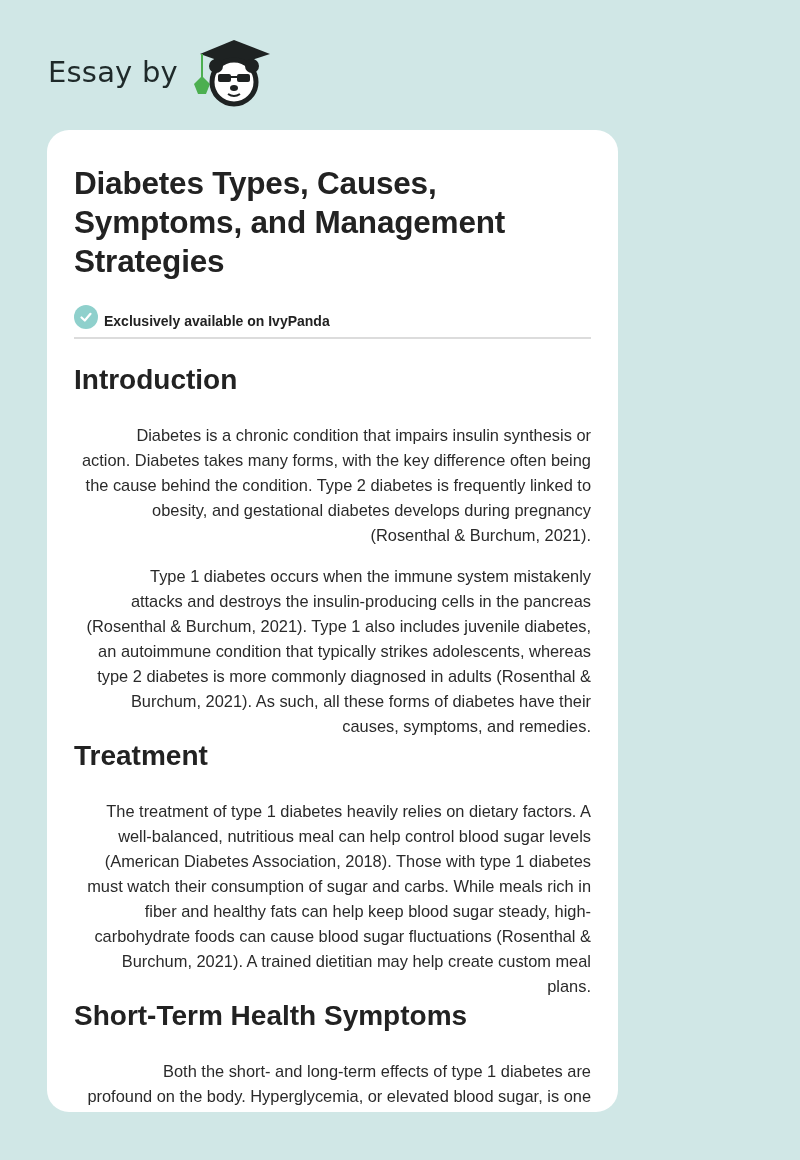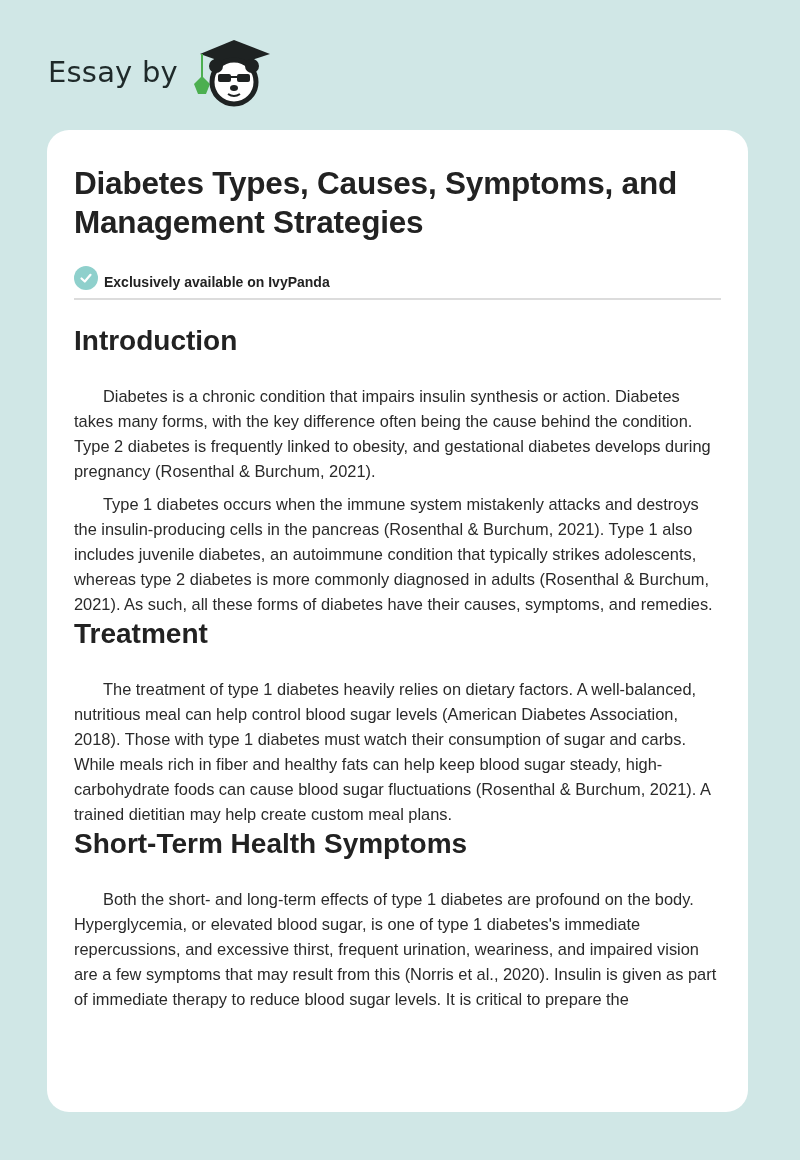--- a/index.html
+++ b/index.html
@@ -5,33 +5,33 @@
   * { box-sizing: border-box; margin: 0; padding: 0; }
   html, body { width: 800px; height: 1160px; background: #d0e7e6; overflow: hidden; }
   body { font-family: "Liberation Sans", sans-serif; color: #222; position: relative; }
 
   .brand { position: absolute; left: 48px; top: 36px; height: 72px; display: flex; align-items: center; }
   .brand-prefix { font-family: "DejaVu Sans", sans-serif; font-size: 29px; color: #1f2a2a; letter-spacing: 0.2px; margin-right: 10px; margin-top: 0px; }
   .brand-logo { width: 86px; height: 72px; margin-right: 10px; }
   .brand-name { font-family: "DejaVu Serif", serif; font-weight: bold; font-size: 30px; color: #1e2222; margin-top: 4px; }
   .brand-reg { font-size: 13px; vertical-align: super; margin-left: 1px; }
 
-  .card { position: absolute; left: 47px; top: 130px; width: 701px; height: 982px; background: #fff; border-radius: 22px; padding: 34px 27px 0 27px; overflow: hidden; }
+  .card { position: absolute; left: 47px; top: 130px; width: 571px; height: 982px; background: #fff; border-radius: 22px; padding: 34px 27px 0 27px; overflow: hidden; }
   .title { font-size: 31.5px; font-weight: bold; line-height: 39px; color: #222; letter-spacing: -0.2px; }
   .badge-row { display: flex; align-items: flex-end; margin-top: 22px; height: 26px; }
   .check { width: 24px; height: 24px; border-radius: 50%; background: #8fd0cc; display: flex; align-items: center; justify-content: center; margin-right: 6px; }
   .badge-text { font-size: 14px; font-weight: bold; color: #222; }
   .divider { height: 2px; background: #dcdcdc; margin-top: 8px; }
 
   h2 { font-size: 28px; font-weight: bold; color: #222; line-height: 34px; }
   .h-intro { margin-top: 24px; }
   .h-section { }
-  p { font-size: 16.4px; line-height: 25px; color: #2a2a2a; text-indent: 29px; }
+  p { font-size: 16.4px; line-height: 25px; color: #2a2a2a; text-indent: 29px; text-align: right; }
   .p-first { margin-top: 26px; }
-  .p-next { margin-top: 8px; }
+  .p-next { margin-top: 16px; }
 </style>
 </head>
 <body>
 
 <div class="brand">
   <span class="brand-prefix">Essay by</span>
   <svg class="brand-logo" viewBox="0 0 86 72">
 
     <polygon points="12,18 46,4 82,18 46,30" fill="#1e2222"></polygon>
     <rect x="26" y="20" width="40" height="12" fill="#1e2222"></rect>

